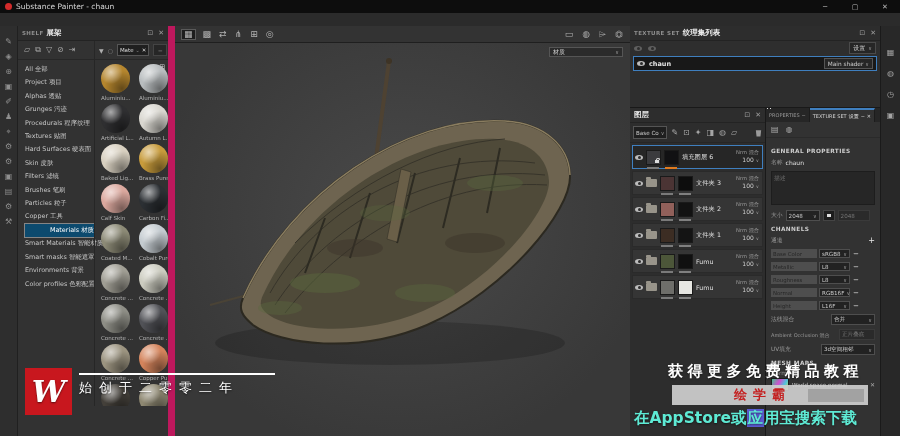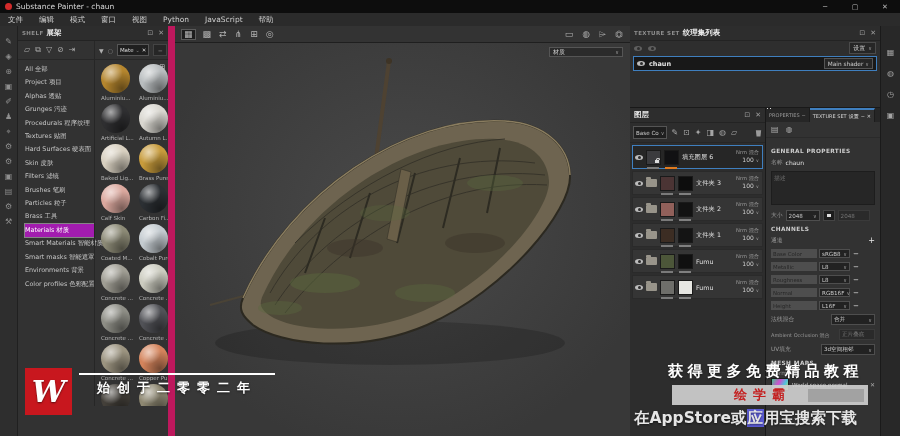--- a/index.html
+++ b/index.html
@@ -24,21 +24,21 @@
   .ph-cn{font-size:7.5px;color:#ececec;font-weight:bold;}
   .ph-icons{margin-left:auto;display:flex;gap:5px;color:#9c9c9c;font-size:7px;}
   .shelf-toolbar{height:18px;display:flex;align-items:center;border-bottom:1px solid #272727;}
   .shelf-tb-left{width:76px;display:flex;gap:5px;padding-left:6px;box-sizing:border-box;color:#a8a8a8;font-size:8px;}
   .shelf-tb-right{flex:1;display:flex;align-items:center;gap:4px;border-left:1px solid #272727;padding-left:4px;height:100%;}
   .filter-chip{display:flex;align-items:center;gap:2px;background:#1f1f1f;border:1px solid #555;font-size:5.5px;color:#ddd;padding:0 2px;height:10px;}
   .more-box{width:12px;height:10px;background:#262626;border:1px solid #444;display:flex;align-items:center;justify-content:center;font-size:6px;color:#999;}
   .shelf-body{display:flex;height:346px;}
   .cat-list{width:76px;padding:3px 0 0 7px;box-sizing:border-box;}
   .cat-item{font-size:6.4px;color:#c6c6c6;line-height:13.4px;white-space:nowrap;}
-  .cat-item.selected{background:#a21caf;outline:1px solid #858585;color:#fff;}
+  .cat-item.selected{background:#0c4a6e;outline:1px solid #858585;color:#fff;text-align:right;}
   .thumb-area{flex:1;position:relative;border-left:1px solid #262626;padding:4px 0 0 6px;
               display:grid;grid-template-columns:38px 38px;row-gap:3px;align-content:start;overflow:hidden;}
   .grid-view-icon{position:absolute;top:3px;right:3px;font-size:7px;color:#cfcfcf;}
   .mat{width:36px;}
   .sphere{width:29px;height:29px;border-radius:50%;position:relative;}
   .sphere::before{content:"";position:absolute;inset:0;border-radius:50%;
       background:radial-gradient(circle at 34% 28%,rgba(255,255,255,.6),rgba(255,255,255,0) 42%),
                  radial-gradient(circle at 72% 85%,rgba(0,0,0,.45),rgba(0,0,0,0) 55%);}
   .mat-label{font-size:6px;color:#b4b4b4;margin-top:1px;white-space:nowrap;overflow:hidden;max-width:36px;transform:scale(.92);transform-origin:left;}
   
@@ -113,27 +113,27 @@
   
   .wm-left{position:absolute;left:25px;top:368px;display:flex;align-items:flex-start;gap:7px;z-index:50;
            text-shadow:0 1px 2px rgba(0,0,0,.55);}
   .wm-logo{width:47px;height:47px;display:flex;align-items:center;justify-content:center;
            color:#fff;font-size:30px;font-weight:bold;font-family:"DejaVu Serif","Liberation Serif",serif;font-style:italic;}
   .wm-ltext{padding-top:2px;}
   .wm-l1{display:flex;align-items:baseline;gap:10px;color:#fff;}
   .wm-company{font-size:17px;font-weight:bold;letter-spacing:2px;}
   .wm-slogan{font-size:11px;font-weight:bold;letter-spacing:1px;}
   .wm-divider{height:2px;background:#fff;margin:3px 0 4px 0;width:196px;}
-  .wm-founded{font-size:13px;font-weight:bold;color:#fff;letter-spacing:7px;white-space:nowrap;text-align:center;}
+  .wm-founded{font-size:13px;font-weight:normal;color:#fff;letter-spacing:7px;white-space:nowrap;}
   .wm-right{position:absolute;left:634px;top:362px;width:264px;z-index:50;text-shadow:0 1px 2px rgba(0,0,0,.5);}
   .wm-r1{font-size:15px;font-weight:bold;color:#fff;letter-spacing:4.5px;white-space:nowrap;padding-left:34px;}
   .wm-bar{margin:4px 0 0 38px;width:196px;height:20px;background:rgba(206,206,206,.93);display:flex;align-items:center;text-shadow:none;}
   .wm-brand{font-size:13px;font-weight:bold;letter-spacing:6px;margin-left:62px;}
   .wm-btn{margin-left:auto;margin-right:4px;width:56px;height:13px;background:#a2a2a2;}
-  .wm-r2{margin-top:3px;font-size:15.5px;font-weight:bold;color:#e5e5e5;white-space:nowrap;}
+  .wm-r2{margin-top:3px;font-size:15.5px;font-weight:bold;color:#5eead4;white-space:nowrap;}
   .wm-hl{background:#5a5ad2;padding:0 1px;}
 </style>
 </head>
 <body>
 
 <div id="app">
 
   <div class="titlebar">
     <div class="app-logo" style="background: rgb(211, 43, 43);"></div>
     <div class="title-text">Substance Painter - chaun</div>
@@ -147,39 +147,20 @@
           <span>▢</span>
         </div>
 
         <div class="win-btn">
           <span>✕</span>
         </div>
 
     </div>
   </div>
 
-  <div class="menubar">
-
-      <div class="menu-item">文件</div>
-
-      <div class="menu-item">编辑</div>
-
-      <div class="menu-item">模式</div>
-
-      <div class="menu-item">窗口</div>
-
-      <div class="menu-item">视图</div>
-
-      <div class="menu-item">Python</div>
-
-      <div class="menu-item">JavaScript</div>
-
-      <div class="menu-item">帮助</div>
-
-  </div>
 
   <div class="toolstrip">
 
       <div class="tool-icon">✎</div>
 
       <div class="tool-icon">◈</div>
 
       <div class="tool-icon">⊕</div>
 
       <div class="tool-icon">▣</div>
@@ -250,21 +231,21 @@
           <div class="cat-item">Hard Surfaces 硬表面</div>
 
           <div class="cat-item">Skin 皮肤</div>
 
           <div class="cat-item">Filters 滤镜</div>
 
           <div class="cat-item">Brushes 笔刷</div>
 
           <div class="cat-item">Particles 粒子</div>
 
-          <div class="cat-item">Brass 工具</div>
+          <div class="cat-item">Copper 工具</div>
 
           <div class="cat-item selected">Materials 材质</div>
 
           <div class="cat-item">Smart Materials 智能材质</div>
 
           <div class="cat-item">Smart masks 智能遮罩</div>
 
           <div class="cat-item">Environments 背景</div>
 
           <div class="cat-item">Color profiles 色彩配置</div>

